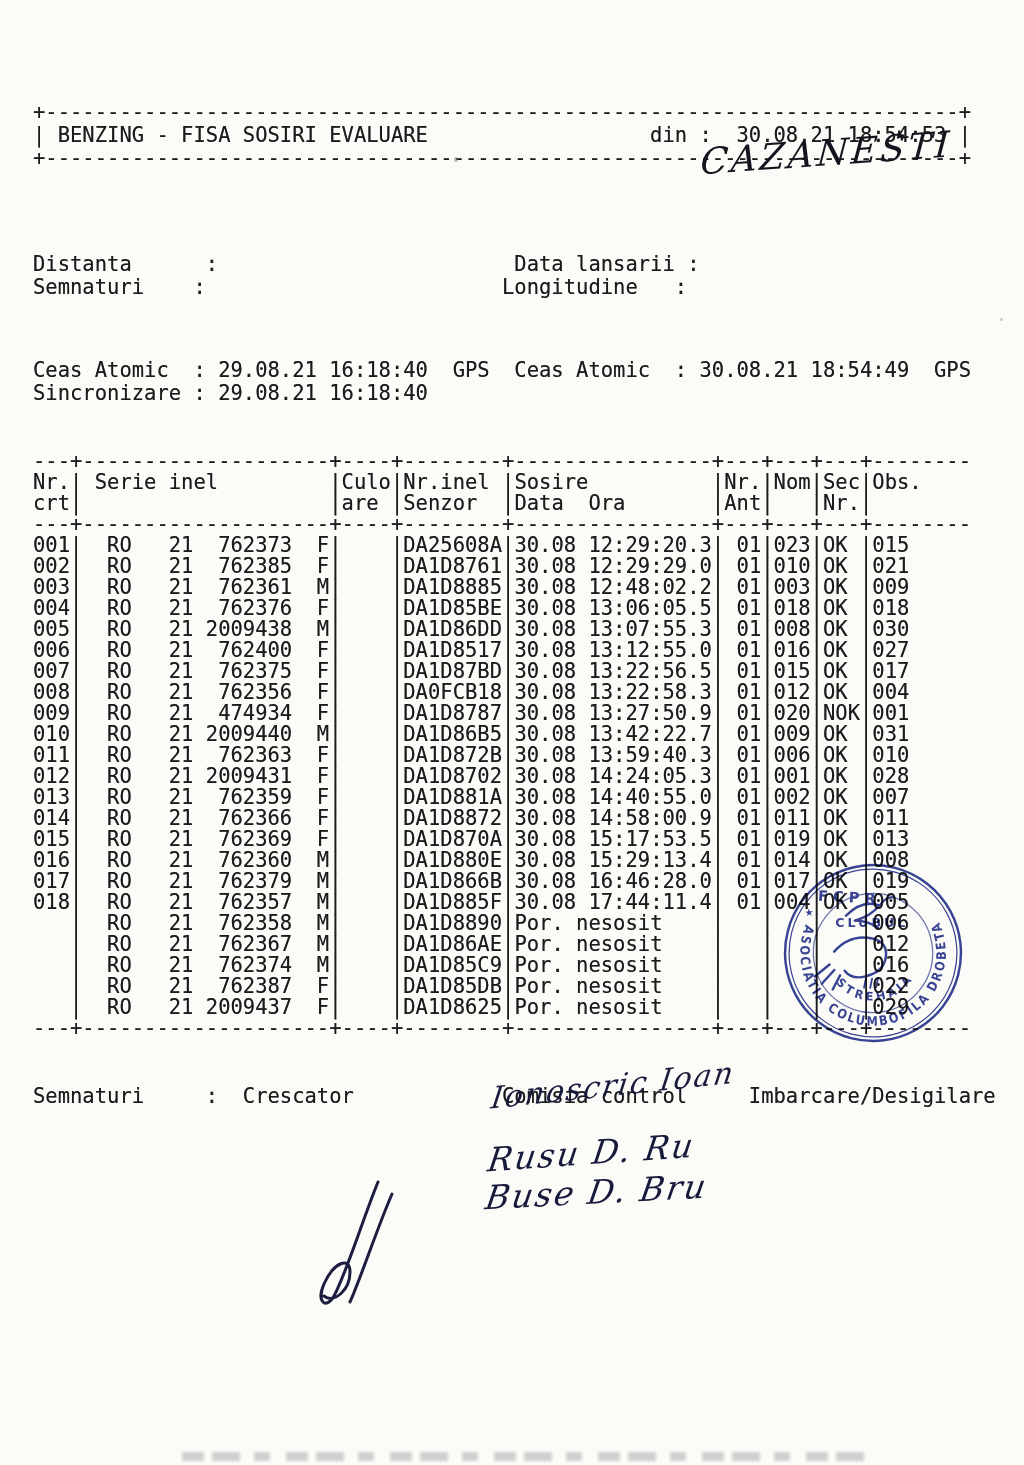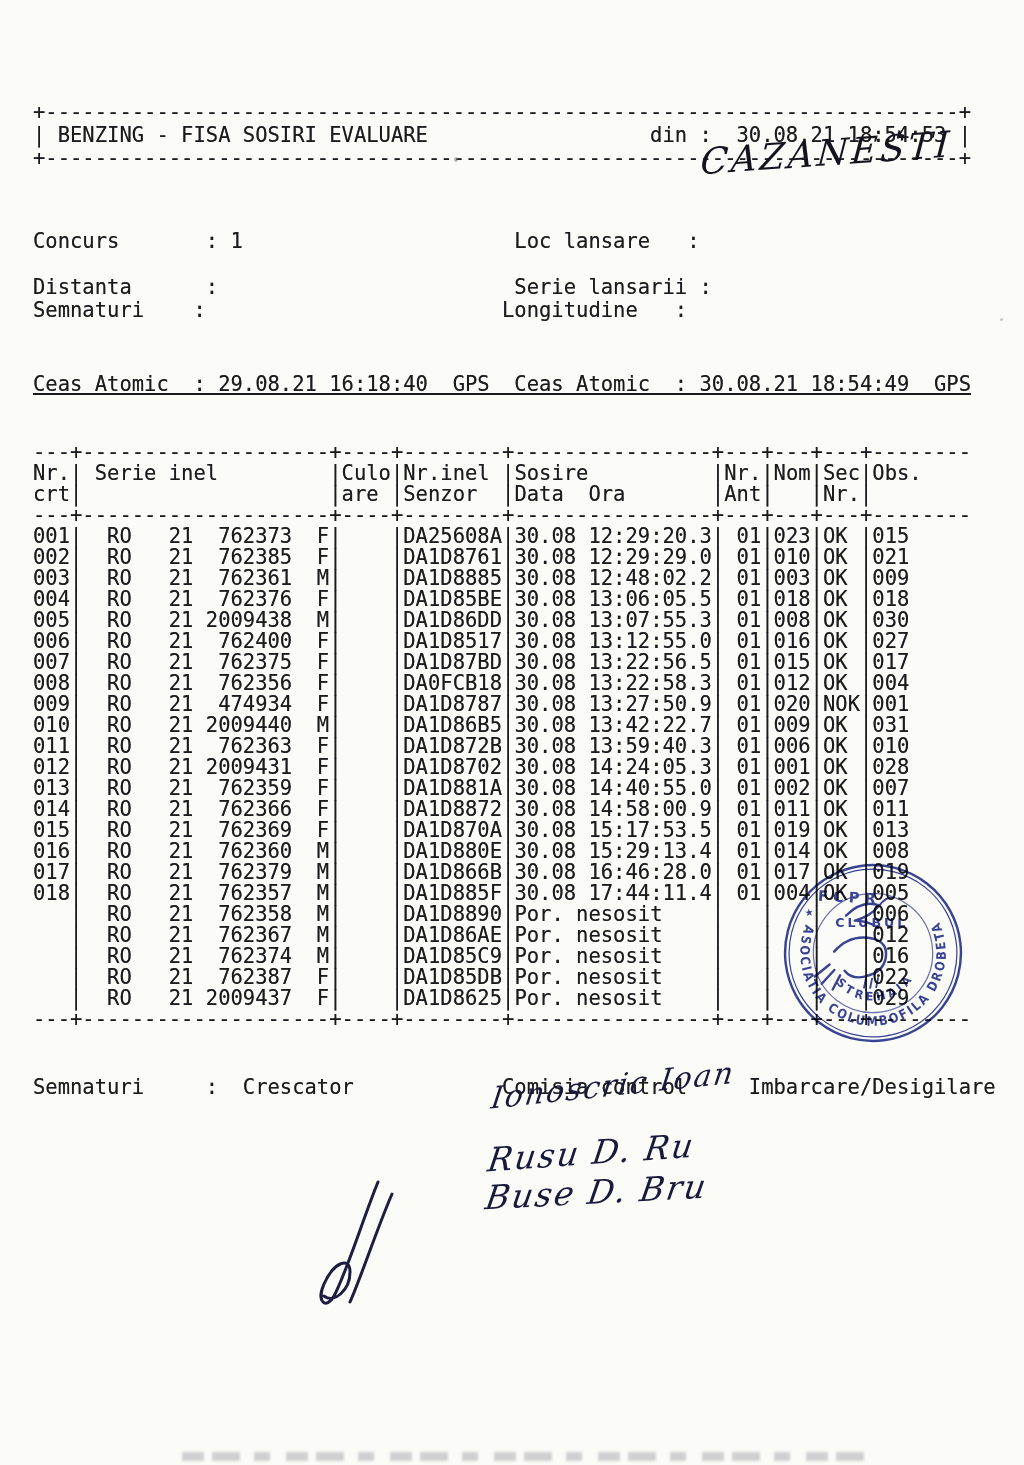--- a/index.html
+++ b/index.html
@@ -3,21 +3,21 @@
 <meta charset="utf-8">
 <style>
   html,body{margin:0;padding:0;background:#ddd;}
   .page{position:relative;width:1024px;height:1465px;background:#fbfbf8;overflow:hidden;
         font-family:"DejaVu Sans Mono",monospace;}
   .doc{position:absolute;left:33px;top:55px;width:980px;color:#1b1b1e;
        font-size:20.5px;line-height:23px;white-space:pre;
        text-shadow:0 0 .4px rgba(25,25,28,.55);}
   .doc .line{white-space:pre;}
   .info{margin-top:14px;}
-  .clocks{margin-top:5px;text-decoration:underline;}
+  .clocks{margin-top:14px;}
   .tablewrap{line-height:21px;margin-top:0;}
   .trow{white-space:pre;}
   .sig-line{}
   
   .hw{position:absolute;color:#14141e;font-family:"DejaVu Serif",serif;font-style:italic;}
   .hw-loc{left:702px;top:141px;font-size:36px;letter-spacing:3px;
           transform:rotate(-4deg) skewX(-8deg);transform-origin:left top;}
   .hw-apostrophe{left:893px;top:124px;font-size:30px;transform:rotate(12deg);}
   .hw-sig{color:#181a3c;transform-origin:left top;letter-spacing:2px;}
   .hw-sig1{left:494px;top:1080px;font-size:30px;transform:rotate(-6deg) skewX(-14deg);}
@@ -36,22 +36,22 @@
   .speck1{left:454px;top:157px;width:4px;height:5px;opacity:.5;}
   .speck2{left:1000px;top:318px;width:3px;height:3px;opacity:.35;}
 </style>
 </head>
 <body>
 
 <div class="page">
 
   <div class="doc">
     <div class="block"><div class="line">+--------------------------------------------------------------------------+</div><div class="line">| BENZING - FISA SOSIRI EVALUARE                  din :  30.08.21 18:54:53 |</div><div class="line">+--------------------------------------------------------------------------+</div></div>
-    <div class="block info"><div class="line">Concurs       : 1                      Loc lansare   :</div><div class="line"> </div><div class="line">Distanta      :                        Serie lansarii :</div><div class="line">Semnaturi    :                        Longitudine   :</div></div>
-    <div class="block clocks"><div class="line">Ceas Atomic  : 29.08.21 16:18:40  GPS  Ceas Atomic  : 30.08.21 18:54:49  GPS</div></div>
+    <div class="block info"><div class="line"> </div><div class="line">Distanta      :                        Data lansarii :</div><div class="line">Semnaturi    :                        Longitudine   :</div></div>
+    <div class="block clocks"><div class="line">Ceas Atomic  : 29.08.21 16:18:40  GPS  Ceas Atomic  : 30.08.21 18:54:49  GPS</div><div class="line">Sincronizare : 29.08.21 16:18:40</div></div>
     <div class="tablewrap" id="arrival-table"><div class="line">---+--------------------+----+--------+----------------+---+---+---+--------</div><div class="trow"><span>Nr.</span><span>|</span><span> Serie inel         </span><span>|</span><span>Culo</span><span>|</span><span>Nr.inel </span><span>|</span><span>Sosire          </span><span>|</span><span>Nr.</span><span>|</span><span>Nom</span><span>|</span><span>Sec</span><span>|</span><span>Obs.    </span></div><div class="trow"><span>crt</span><span>|</span><span>                    </span><span>|</span><span>are </span><span>|</span><span>Senzor  </span><span>|</span><span>Data  Ora       </span><span>|</span><span>Ant</span><span>|</span><span>   </span><span>|</span><span>Nr.</span><span>|</span><span>        </span></div><div class="line">---+--------------------+----+--------+----------------+---+---+---+--------</div><div class="trow"><span>001</span><span>|</span><span>  RO   21  762373  F</span><span>|</span><span>    </span><span>|</span><span>DA25608A</span><span>|</span><span>30.08 12:29:20.3</span><span>|</span><span> 01</span><span>|</span><span>023</span><span>|</span><span>OK </span><span>|</span><span>015     </span></div><div class="trow"><span>002</span><span>|</span><span>  RO   21  762385  F</span><span>|</span><span>    </span><span>|</span><span>DA1D8761</span><span>|</span><span>30.08 12:29:29.0</span><span>|</span><span> 01</span><span>|</span><span>010</span><span>|</span><span>OK </span><span>|</span><span>021     </span></div><div class="trow"><span>003</span><span>|</span><span>  RO   21  762361  M</span><span>|</span><span>    </span><span>|</span><span>DA1D8885</span><span>|</span><span>30.08 12:48:02.2</span><span>|</span><span> 01</span><span>|</span><span>003</span><span>|</span><span>OK </span><span>|</span><span>009     </span></div><div class="trow"><span>004</span><span>|</span><span>  RO   21  762376  F</span><span>|</span><span>    </span><span>|</span><span>DA1D85BE</span><span>|</span><span>30.08 13:06:05.5</span><span>|</span><span> 01</span><span>|</span><span>018</span><span>|</span><span>OK </span><span>|</span><span>018     </span></div><div class="trow"><span>005</span><span>|</span><span>  RO   21 2009438  M</span><span>|</span><span>    </span><span>|</span><span>DA1D86DD</span><span>|</span><span>30.08 13:07:55.3</span><span>|</span><span> 01</span><span>|</span><span>008</span><span>|</span><span>OK </span><span>|</span><span>030     </span></div><div class="trow"><span>006</span><span>|</span><span>  RO   21  762400  F</span><span>|</span><span>    </span><span>|</span><span>DA1D8517</span><span>|</span><span>30.08 13:12:55.0</span><span>|</span><span> 01</span><span>|</span><span>016</span><span>|</span><span>OK </span><span>|</span><span>027     </span></div><div class="trow"><span>007</span><span>|</span><span>  RO   21  762375  F</span><span>|</span><span>    </span><span>|</span><span>DA1D87BD</span><span>|</span><span>30.08 13:22:56.5</span><span>|</span><span> 01</span><span>|</span><span>015</span><span>|</span><span>OK </span><span>|</span><span>017     </span></div><div class="trow"><span>008</span><span>|</span><span>  RO   21  762356  F</span><span>|</span><span>    </span><span>|</span><span>DA0FCB18</span><span>|</span><span>30.08 13:22:58.3</span><span>|</span><span> 01</span><span>|</span><span>012</span><span>|</span><span>OK </span><span>|</span><span>004     </span></div><div class="trow"><span>009</span><span>|</span><span>  RO   21  474934  F</span><span>|</span><span>    </span><span>|</span><span>DA1D8787</span><span>|</span><span>30.08 13:27:50.9</span><span>|</span><span> 01</span><span>|</span><span>020</span><span>|</span><span>NOK</span><span>|</span><span>001     </span></div><div class="trow"><span>010</span><span>|</span><span>  RO   21 2009440  M</span><span>|</span><span>    </span><span>|</span><span>DA1D86B5</span><span>|</span><span>30.08 13:42:22.7</span><span>|</span><span> 01</span><span>|</span><span>009</span><span>|</span><span>OK </span><span>|</span><span>031     </span></div><div class="trow"><span>011</span><span>|</span><span>  RO   21  762363  F</span><span>|</span><span>    </span><span>|</span><span>DA1D872B</span><span>|</span><span>30.08 13:59:40.3</span><span>|</span><span> 01</span><span>|</span><span>006</span><span>|</span><span>OK </span><span>|</span><span>010     </span></div><div class="trow"><span>012</span><span>|</span><span>  RO   21 2009431  F</span><span>|</span><span>    </span><span>|</span><span>DA1D8702</span><span>|</span><span>30.08 14:24:05.3</span><span>|</span><span> 01</span><span>|</span><span>001</span><span>|</span><span>OK </span><span>|</span><span>028     </span></div><div class="trow"><span>013</span><span>|</span><span>  RO   21  762359  F</span><span>|</span><span>    </span><span>|</span><span>DA1D881A</span><span>|</span><span>30.08 14:40:55.0</span><span>|</span><span> 01</span><span>|</span><span>002</span><span>|</span><span>OK </span><span>|</span><span>007     </span></div><div class="trow"><span>014</span><span>|</span><span>  RO   21  762366  F</span><span>|</span><span>    </span><span>|</span><span>DA1D8872</span><span>|</span><span>30.08 14:58:00.9</span><span>|</span><span> 01</span><span>|</span><span>011</span><span>|</span><span>OK </span><span>|</span><span>011     </span></div><div class="trow"><span>015</span><span>|</span><span>  RO   21  762369  F</span><span>|</span><span>    </span><span>|</span><span>DA1D870A</span><span>|</span><span>30.08 15:17:53.5</span><span>|</span><span> 01</span><span>|</span><span>019</span><span>|</span><span>OK </span><span>|</span><span>013     </span></div><div class="trow"><span>016</span><span>|</span><span>  RO   21  762360  M</span><span>|</span><span>    </span><span>|</span><span>DA1D880E</span><span>|</span><span>30.08 15:29:13.4</span><span>|</span><span> 01</span><span>|</span><span>014</span><span>|</span><span>OK </span><span>|</span><span>008     </span></div><div class="trow"><span>017</span><span>|</span><span>  RO   21  762379  M</span><span>|</span><span>    </span><span>|</span><span>DA1D866B</span><span>|</span><span>30.08 16:46:28.0</span><span>|</span><span> 01</span><span>|</span><span>017</span><span>|</span><span>OK </span><span>|</span><span>019     </span></div><div class="trow"><span>018</span><span>|</span><span>  RO   21  762357  M</span><span>|</span><span>    </span><span>|</span><span>DA1D885F</span><span>|</span><span>30.08 17:44:11.4</span><span>|</span><span> 01</span><span>|</span><span>004</span><span>|</span><span>OK </span><span>|</span><span>005     </span></div><div class="trow"><span>   </span><span>|</span><span>  RO   21  762358  M</span><span>|</span><span>    </span><span>|</span><span>DA1D8890</span><span>|</span><span>Por. nesosit    </span><span>|</span><span>   </span><span>|</span><span>   </span><span>|</span><span>   </span><span>|</span><span>006     </span></div><div class="trow"><span>   </span><span>|</span><span>  RO   21  762367  M</span><span>|</span><span>    </span><span>|</span><span>DA1D86AE</span><span>|</span><span>Por. nesosit    </span><span>|</span><span>   </span><span>|</span><span>   </span><span>|</span><span>   </span><span>|</span><span>012     </span></div><div class="trow"><span>   </span><span>|</span><span>  RO   21  762374  M</span><span>|</span><span>    </span><span>|</span><span>DA1D85C9</span><span>|</span><span>Por. nesosit    </span><span>|</span><span>   </span><span>|</span><span>   </span><span>|</span><span>   </span><span>|</span><span>016     </span></div><div class="trow"><span>   </span><span>|</span><span>  RO   21  762387  F</span><span>|</span><span>    </span><span>|</span><span>DA1D85DB</span><span>|</span><span>Por. nesosit    </span><span>|</span><span>   </span><span>|</span><span>   </span><span>|</span><span>   </span><span>|</span><span>022     </span></div><div class="trow"><span>   </span><span>|</span><span>  RO   21 2009437  F</span><span>|</span><span>    </span><span>|</span><span>DA1D8625</span><span>|</span><span>Por. nesosit    </span><span>|</span><span>   </span><span>|</span><span>   </span><span>|</span><span>   </span><span>|</span><span>029     </span></div><div class="line">---+--------------------+----+--------+----------------+---+---+---+--------</div></div>
     <div class="line sig-line">Semnaturi     :  Crescator            Comisia control     Imbarcare/Desigilare</div>
     
   </div>
 
   <div class="hw hw-loc">CAZANESTI</div>
   <div class="hw hw-apostrophe">'</div>
 
   <div class="hw hw-sig hw-sig1">Ionoscric Ioan</div>
   <div class="hw hw-sig hw-sig2">Rusu D. Ru</div>

